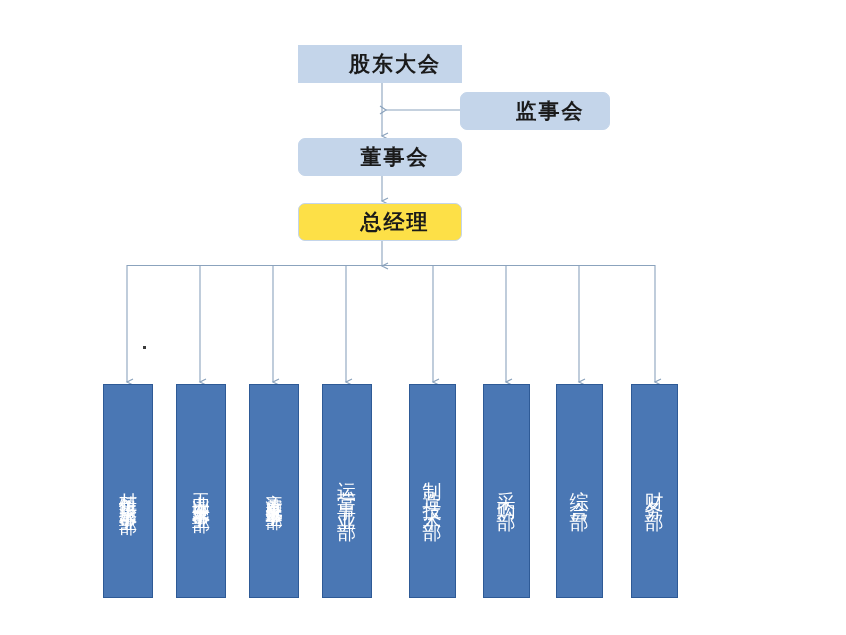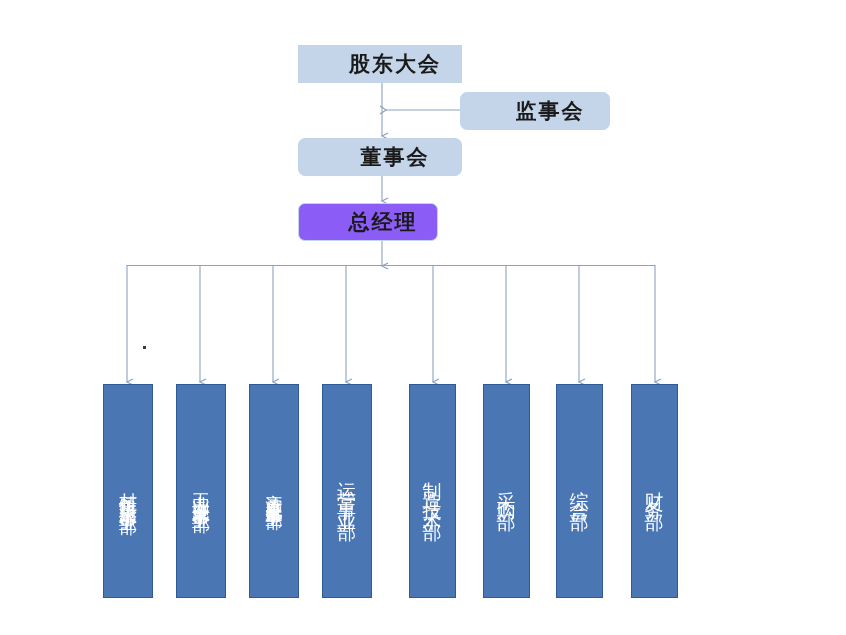--- a/index.html
+++ b/index.html
@@ -109,21 +109,21 @@
       <line x1="655" y1="265" x2="655" y2="382" marker-end="url(#arrow-down)"></line>
     </g>
   </svg>
 
   <div class="node node-top" id="node-shareholders" style="left: 298px; top: 45px; width: 164px; height: 38px; background: rgb(196, 213, 234); color: rgb(26, 26, 26);">股东大会</div>
 
   <div class="node node-top rounded" id="node-supervisors" style="left: 460px; top: 92px; width: 150px; height: 38px; background: rgb(196, 213, 234); color: rgb(26, 26, 26);">监事会</div>
 
   <div class="node node-top rounded" id="node-board" style="left: 298px; top: 138px; width: 164px; height: 38px; background: rgb(196, 213, 234); color: rgb(26, 26, 26);">董事会</div>
 
-  <div class="node node-top rounded" id="node-gm" style="left: 298px; top: 203px; width: 140px; height: 38px; background: #8b5cf6; color: rgb(26, 26, 26);">总经理</div>
+  <div class="node node-top rounded" id="node-gm" style="left: 298px; top: 203px; width: 164px; height: 38px; background: #fde047; color: rgb(26, 26, 26);">总经理</div>
 
   <div class="node node-dept" id="dept-0" style="left: 103px; top: 384px; width: 50px; height: 214px; background: rgb(74, 119, 180); border-color: rgb(46, 90, 150); color: rgb(255, 255, 255); font-size: 18px; letter-spacing: 3px;">村镇市政污水事业部</div>
   <div class="node node-dept" id="dept-1" style="left: 176px; top: 384px; width: 50px; height: 214px; background: rgb(74, 119, 180); border-color: rgb(46, 90, 150); color: rgb(255, 255, 255); font-size: 18px; letter-spacing: 3px;">工业园废水事业部</div>
   <div class="node node-dept" id="dept-2" style="left: 249px; top: 384px; width: 50px; height: 214px; background: rgb(74, 119, 180); border-color: rgb(46, 90, 150); color: rgb(255, 255, 255); font-size: 17px; letter-spacing: 2px;">高浓度有机废水事业部</div>
   <div class="node node-dept" id="dept-3" style="left: 322px; top: 384px; width: 50px; height: 214px; background: rgb(74, 119, 180); border-color: rgb(46, 90, 150); color: rgb(255, 255, 255); font-size: 19px; letter-spacing: 10px;">运营事业部</div>
   <div class="node node-dept" id="dept-4" style="left: 409px; top: 384px; width: 47px; height: 214px; background: rgb(74, 119, 180); border-color: rgb(46, 90, 150); color: rgb(255, 255, 255); font-size: 19px; letter-spacing: 10px;">制造技术部</div>
   <div class="node node-dept" id="dept-5" style="left: 483px; top: 384px; width: 47px; height: 214px; background: rgb(74, 119, 180); border-color: rgb(46, 90, 150); color: rgb(255, 255, 255); font-size: 19px; letter-spacing: 10px;">采购部</div>
   <div class="node node-dept" id="dept-6" style="left: 556px; top: 384px; width: 47px; height: 214px; background: rgb(74, 119, 180); border-color: rgb(46, 90, 150); color: rgb(255, 255, 255); font-size: 19px; letter-spacing: 10px;">综合部</div>
   <div class="node node-dept" id="dept-7" style="left: 631px; top: 384px; width: 47px; height: 214px; background: rgb(74, 119, 180); border-color: rgb(46, 90, 150); color: rgb(255, 255, 255); font-size: 19px; letter-spacing: 10px;">财务部</div>
 

